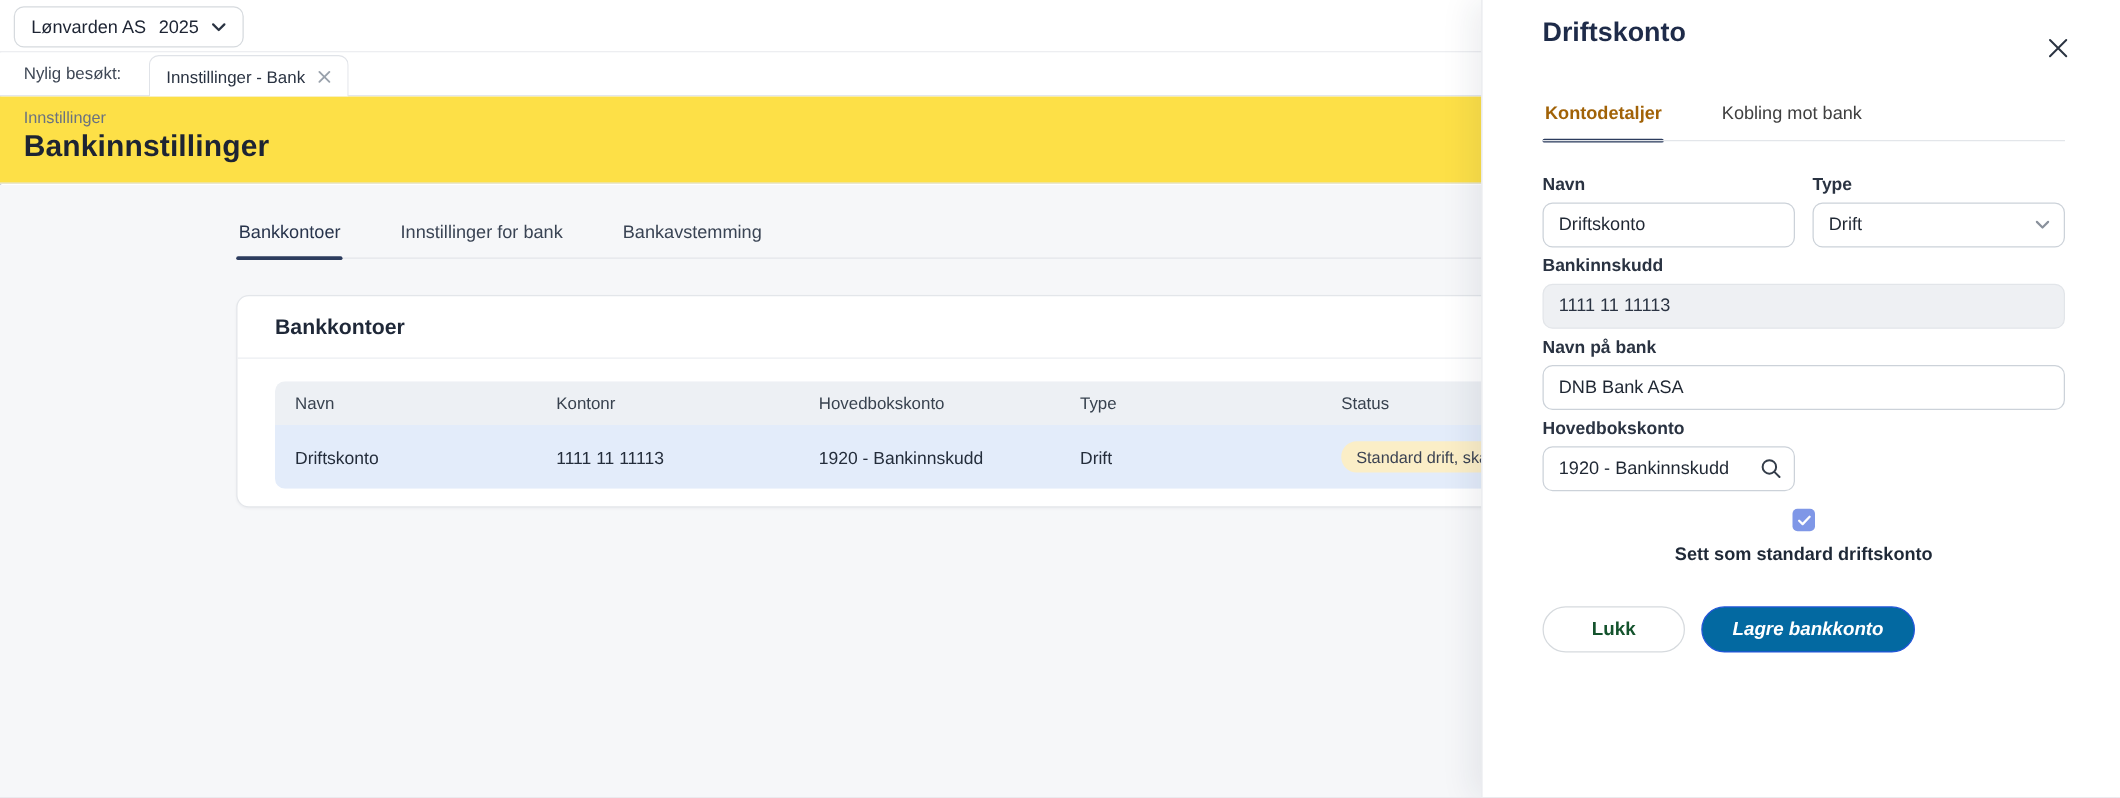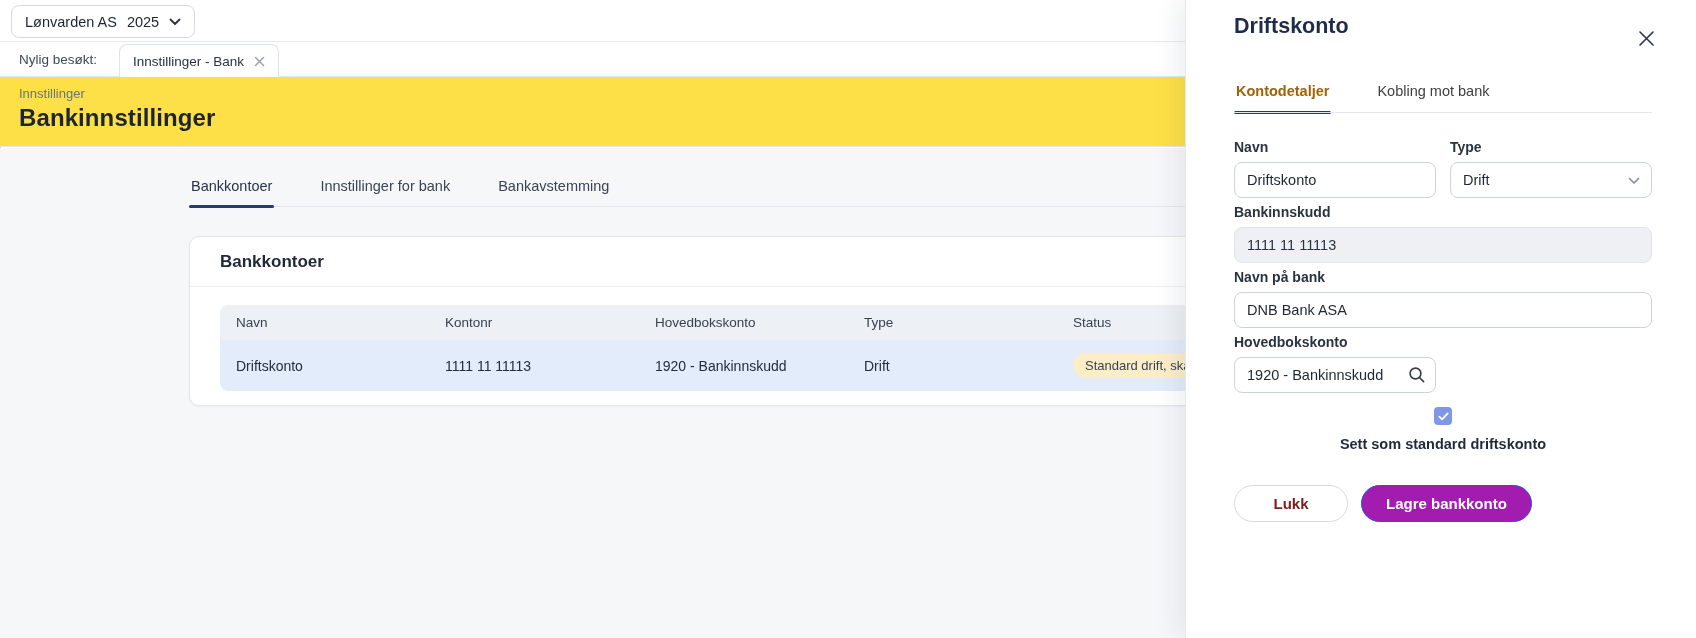--- a/index.html
+++ b/index.html
@@ -96,22 +96,22 @@
   .sel-chevron { position:absolute; right:12px; top:50%; transform:translateY(-50%); pointer-events:none; }
   .search-ic { position:absolute; right:10px; top:50%; transform:translateY(-50%); cursor:pointer; display:flex; }
 
   .cbrow { margin-top:14px; display:flex; align-items:center; gap:11px; cursor:pointer;flex-direction:column; }
   .cb { width:18px; height:18px; border-radius:4px; background:#7f97e7; display:flex; align-items:center; justify-content:center; flex:0 0 auto; }
   .cb-label { font-size:14.5px; font-weight:600; color:#1f2937; }
 
   .btnrow { margin-top:33px; display:flex; align-items:center; gap:13px; }
   .btn { height:37px; border-radius:999px; font-size:15px; font-weight:600; font-family:inherit; cursor:pointer;
          display:flex; align-items:center; justify-content:center; }
-  .btn-outline { width:114px; background:#fff; border:1px solid #d6dade; color:#7f1d1d; }
-  .btn-primary { padding:0 24px; background:#a21caf; border:1px solid #2256d9; color:#fff; }
+  .btn-outline { width:114px; background:#fff; border:1px solid #d6dade; color:#14532d; }
+  .btn-primary { padding:0 24px; background:#0369a1; border:1px solid #2256d9; color:#fff;font-style:italic; }
 </style>
 </head>
 <body>
 
 <div class="screen">
 
   <div class="main">
 
     <div class="topbar">
       <div class="company">

